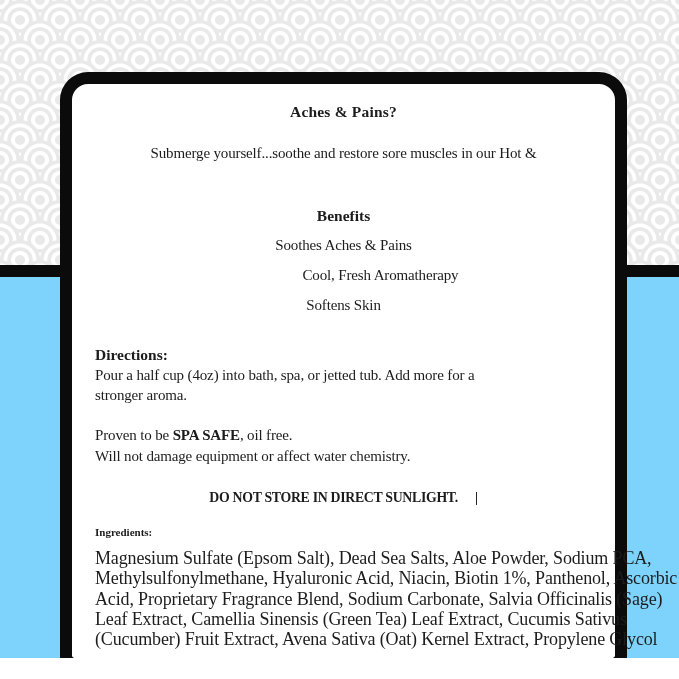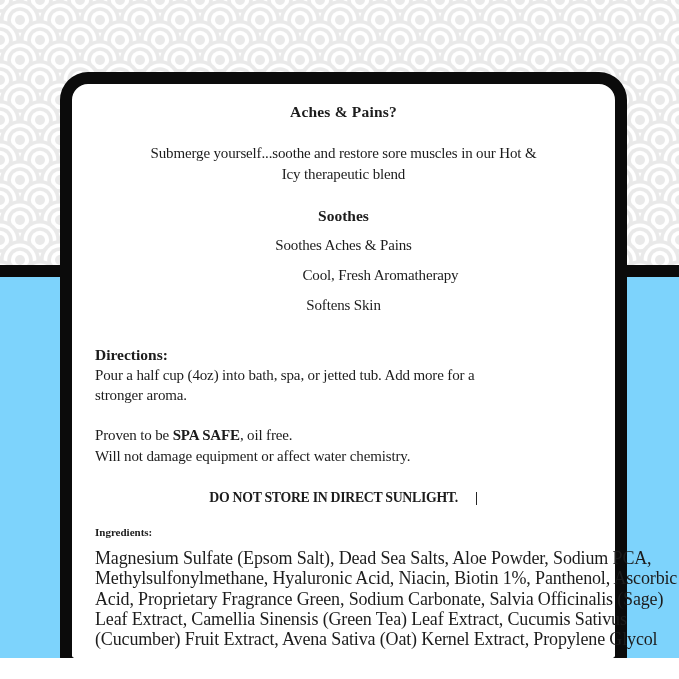--- a/index.html
+++ b/index.html
@@ -68,42 +68,41 @@
     <rect width="679" height="266" fill="url(#seigaiha)"></rect>
   </svg>
 
   <div class="divider-bar"></div>
 
   <div class="card">
 
     <div class="line center headline bold">Aches &amp; Pains?</div>
 
     <div class="line center fs-body intro-1">Submerge yourself...soothe and restore sore muscles in our Hot &amp;</div>
-    <div class="line center fs-body intro-2">Icy therapeutic blend</div>
 
-    <div class="line center benefits-title bold">Soothes</div>
+    <div class="line center benefits-title bold">Benefits</div>
     <div class="line center fs-body benefit-1">Soothes Aches &amp; Pains</div>
     <div class="line center fs-body benefit-2">Cool, Fresh Aromatherapy</div>
     <div class="line center fs-body benefit-3">Softens Skin</div>
 
     <div class="line left directions-label bold">Directions:</div>
     <div class="line left fs-body directions-1">Pour a half cup (4oz) into bath, spa, or jetted tub. Add more for a</div>
     <div class="line left fs-body directions-2">stronger aroma.</div>
 
     <div class="line left fs-body spa-1"><span>Proven to be </span><span class="bold">SPA SAFE</span><span>, oil free.</span></div>
     <div class="line left fs-body spa-2">Will not damage equipment or affect water chemistry.</div>
 
     <div class="warning">
       <span>DO NOT STORE IN DIRECT SUNLIGHT.</span>
       <span>|</span>
     </div>
 
     <div class="line left ingredients-label bold">Ingredients:</div>
     <div class="ingredients-body fs-small">
       <div>Magnesium Sulfate (Epsom Salt), Dead Sea Salts, Aloe Powder, Sodium PCA,</div>
       <div>Methylsulfonylmethane, Hyaluronic Acid, Niacin, Biotin 1%, Panthenol, Ascorbic</div>
-      <div>Acid, Proprietary Fragrance Green, Sodium Carbonate, Salvia Officinalis (Sage)</div>
+      <div>Acid, Proprietary Fragrance Blend, Sodium Carbonate, Salvia Officinalis (Sage)</div>
       <div>Leaf Extract, Camellia Sinensis (Green Tea) Leaf Extract, Cucumis Sativus</div>
       <div>(Cucumber) Fruit Extract, Avena Sativa (Oat) Kernel Extract, Propylene Glycol</div>
     </div>
 
   </div>
 </div>
 
 </body></html>

